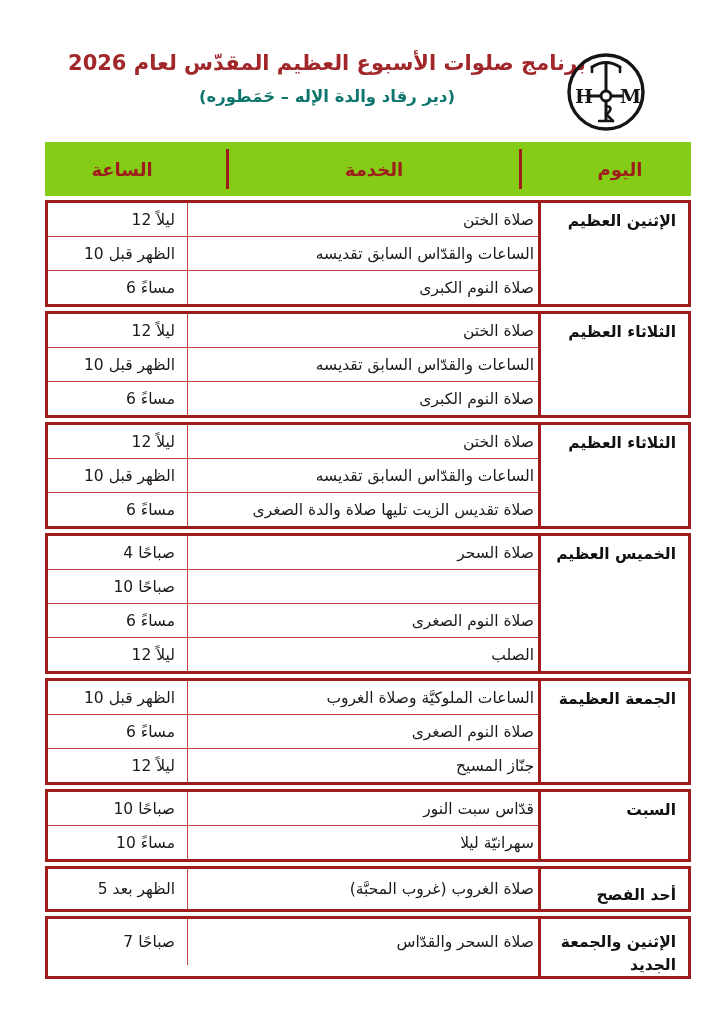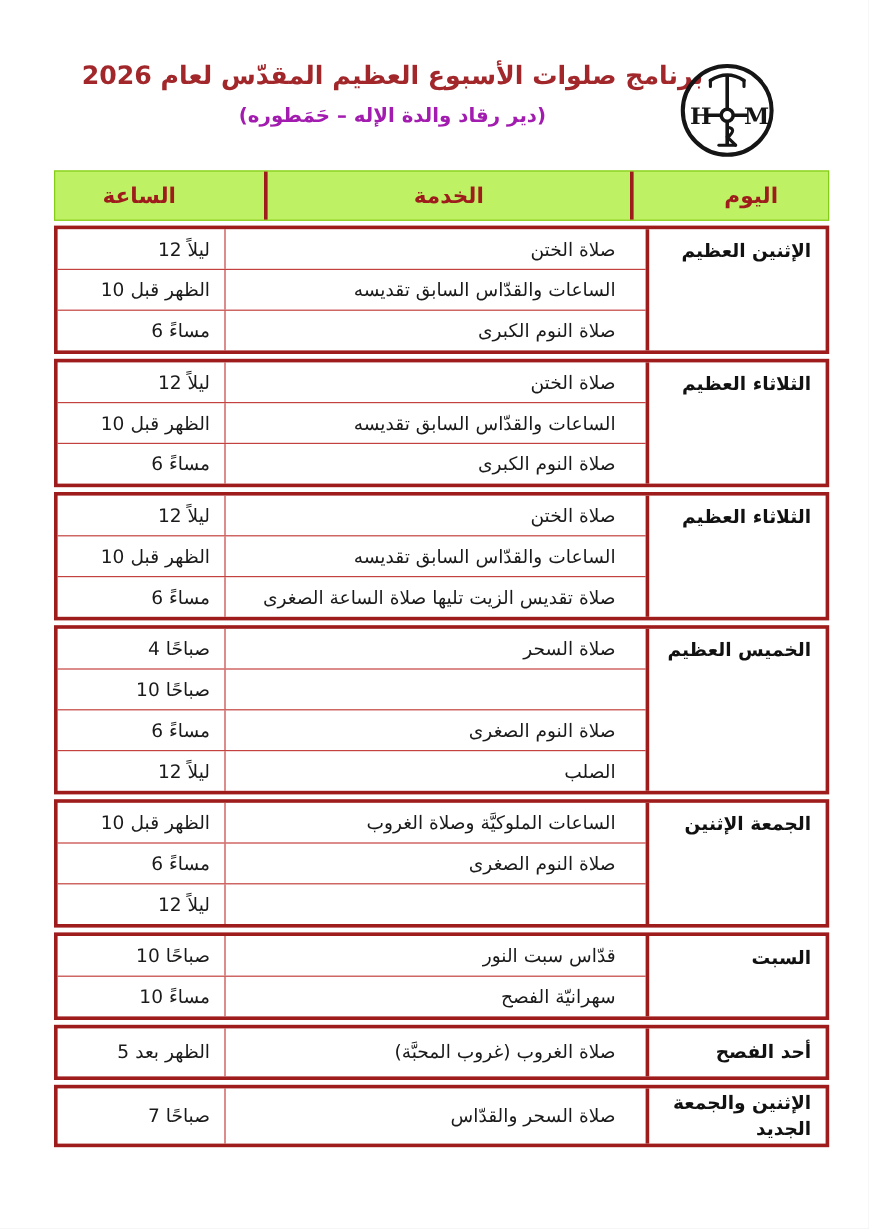--- a/index.html
+++ b/index.html
@@ -16,29 +16,29 @@
   .title-wrap{margin:0 128px 0 58px;text-align:center;direction:rtl;}
   .doc-title{
     margin:0;
     font-size:21px;font-weight:bold;
     color:#a1272b;
     line-height:1.3;
   }
   .doc-subtitle{
     margin:10px 0 0 0;
     font-size:16.5px;font-weight:bold;
-    color:#a21caf;
+    color:#0f766e;
   }
   .seal{position:absolute;top:50px;right:76px;width:84px;height:84px;}
   
   .schedule{width:646px;margin:36px 33px 0 45px;box-sizing:border-box;}
   .thead{
     display:flex;
-    border:1px solid #84cc16;
-    background:#bef264;
+    border:7px solid #84cc16;
+    background:#84cc16;
     height:40px;
     box-sizing:content-box;
     gap:34px;
   }
   .th{
     display:flex;align-items:center;justify-content:center;
     font-weight:bold;color:#9e1c1c;font-size:18px;
   }
   .th-time{width:140px;}
   .th-service{flex:1;border-left:3px solid #9e1c1c;border-right:3px solid #9e1c1c;}
@@ -60,36 +60,36 @@
     direction:ltr;
     padding-right:12px;
     gap:5px;
     font-size:15.5px;color:#1a1a1a;
     white-space:nowrap;
   }
   .cell-service{
     flex:1;
     direction:rtl;
     justify-content:flex-start; 
-    padding-right:25px;padding-left:6px;
+    padding-right:4px;padding-left:6px;
     font-size:15.5px;color:#1a1a1a;
     white-space:nowrap;
   }
   .day-cell{
     width:150px;
     border-left:3px solid #9e1c1c;
     box-sizing:border-box;
     direction:rtl;
     font-weight:bold;font-size:15.5px;color:#111;
     padding:7px 12px 0 4px;
     line-height:1.45;
   }
   .group.single .day-cell{
     display:flex;align-items:center;justify-content:flex-start;
-    padding-top:0;
+    padding-top:12px;
   }
 </style>
 </head>
 <body>
 
 <div class="page">
 
   <div class="doc-header">
     <div class="title-wrap">
       <h1 class="doc-title">برنامج صلوات الأسبوع العظيم المقدّس لعام 2026</h1>
@@ -190,21 +190,21 @@
                 <span>قبل</span>
                 <span>الظهر</span>
               </div>
               <div class="cell cell-service">الساعات والقدّاس السابق تقديسه</div>
             </div>
             <div class="row">
               <div class="cell cell-time">
                 <span>6</span>
                 <span>مساءً</span>
               </div>
-              <div class="cell cell-service">صلاة تقديس الزيت تليها صلاة الساعة الصغرى</div>
+              <div class="cell cell-service">صلاة تقديس الزيت تليها صلاة والدة الصغرى</div>
             </div>
           </div>
           <div class="day-cell">الثلاثاء العظيم</div>
         </section>
         <section class="group">
           <div class="rows">
             <div class="row">
               <div class="cell cell-time">
                 <span>4</span>
                 <span>صباحًا</span>
@@ -249,39 +249,40 @@
                 <span>6</span>
                 <span>مساءً</span>
               </div>
               <div class="cell cell-service">صلاة النوم الصغرى</div>
             </div>
             <div class="row">
               <div class="cell cell-time">
                 <span>12</span>
                 <span>ليلاً</span>
               </div>
-            </div>
-          </div>
-          <div class="day-cell">الجمعة الإثنين</div>
+              <div class="cell cell-service">جنّاز المسيح</div>
+            </div>
+          </div>
+          <div class="day-cell">الجمعة العظيمة</div>
         </section>
         <section class="group">
           <div class="rows">
             <div class="row">
               <div class="cell cell-time">
                 <span>10</span>
                 <span>صباحًا</span>
               </div>
               <div class="cell cell-service">قدّاس سبت النور</div>
             </div>
             <div class="row">
               <div class="cell cell-time">
                 <span>10</span>
                 <span>مساءً</span>
               </div>
-              <div class="cell cell-service">سهرانيّة الفصح</div>
+              <div class="cell cell-service">سهرانيّة ليلا</div>
             </div>
           </div>
           <div class="day-cell">السبت</div>
         </section>
         <section class="group single">
           <div class="rows">
             <div class="row" style="height: 40px;">
               <div class="cell cell-time">
                 <span>5</span>
                 <span>بعد</span>

